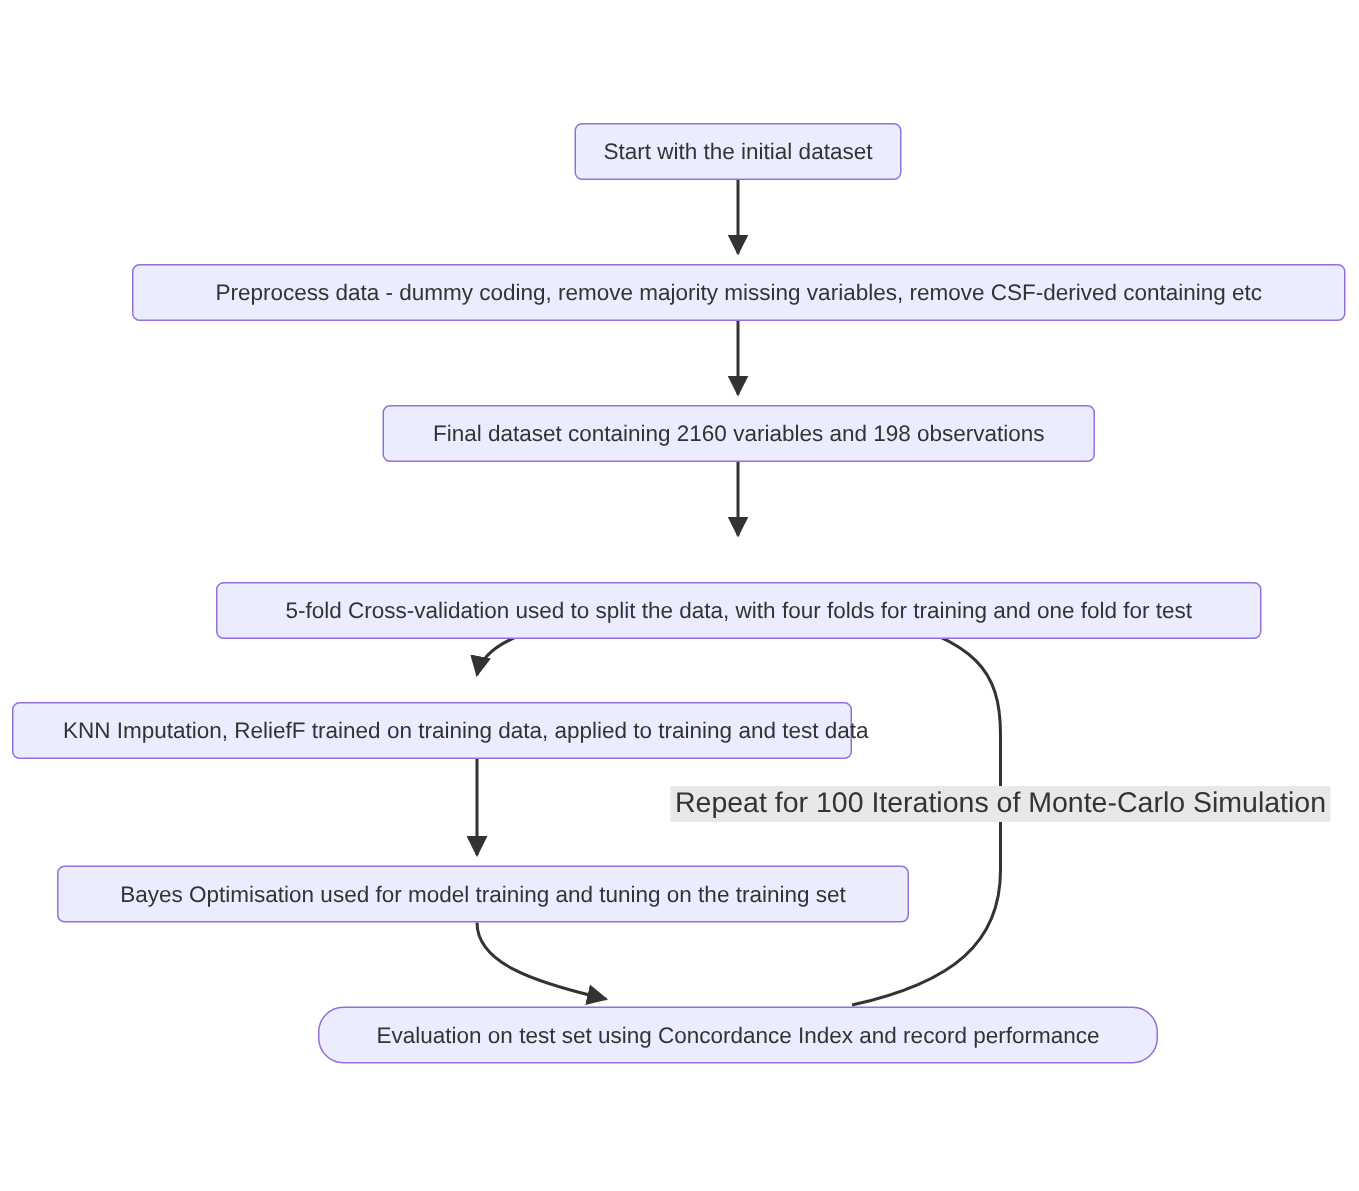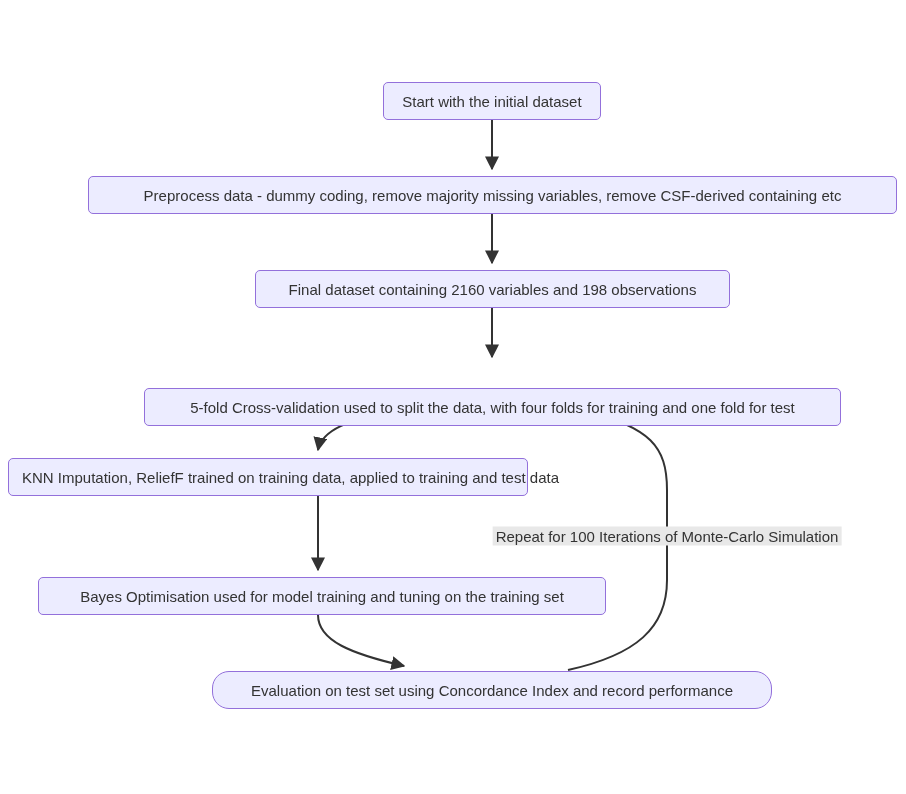--- a/index.html
+++ b/index.html
@@ -21,21 +21,21 @@
     font-size:15px;
     display:flex;align-items:center;justify-content:center;
     white-space:nowrap;
     height:38px;
   }
   .edge-label{
     position:absolute;
     transform:translate(-50%,-50%);
     background:var(--label-bg,rgba(232,232,232,0.9));
     color:var(--text,#333333);
-    font-size:15px;
+    font-size:19px;
     padding:1px 3px;
     white-space:nowrap;
     text-align:center;
   }
 </style>
 </head>
 <body>
 
 <div id="canvas" style="--node-fill: #ECECFF; --node-border: #9370DB; --text: #333333; --label-bg: #e8e8e8;">
 
@@ -57,21 +57,21 @@
   </svg>
 
   <div class="node" style="left:383px;top:82px;width:218px;">Start with the initial dataset</div>
 
   <div class="node" style="left:88px;top:176px;width:809px;">Preprocess data - dummy coding, remove majority missing variables, remove CSF-derived containing etc</div>
 
   <div class="node" style="left:255px;top:270px;width:475px;">Final dataset containing 2160 variables and 198 observations</div>
 
   <div class="node" style="left:144px;top:364px;width:697px;margin-top:24px;">5-fold Cross-validation used to split the data, with four folds for training and one fold for test</div>
 
-  <div class="node" style="left:8px;top:458px;width:520px;padding-left:45px;">KNN Imputation, ReliefF trained on training data, applied to training and test data</div>
+  <div class="node" style="left:8px;top:468px;width:560px;padding-left:45px;">KNN Imputation, ReliefF trained on training data, applied to training and test data</div>
 
   <div class="node" style="left:38px;top:577px;width:568px;">Bayes Optimisation used for model training and tuning on the training set</div>
 
   <div class="node" style="left:212px;top:671px;width:560px;border-radius:17px;">Evaluation on test set using Concordance Index and record performance</div>
 
   <div class="edge-label" style="left:667px;top:536px;">Repeat for 100 Iterations of Monte-Carlo Simulation</div>
 
 </div>
 
 </body></html>

